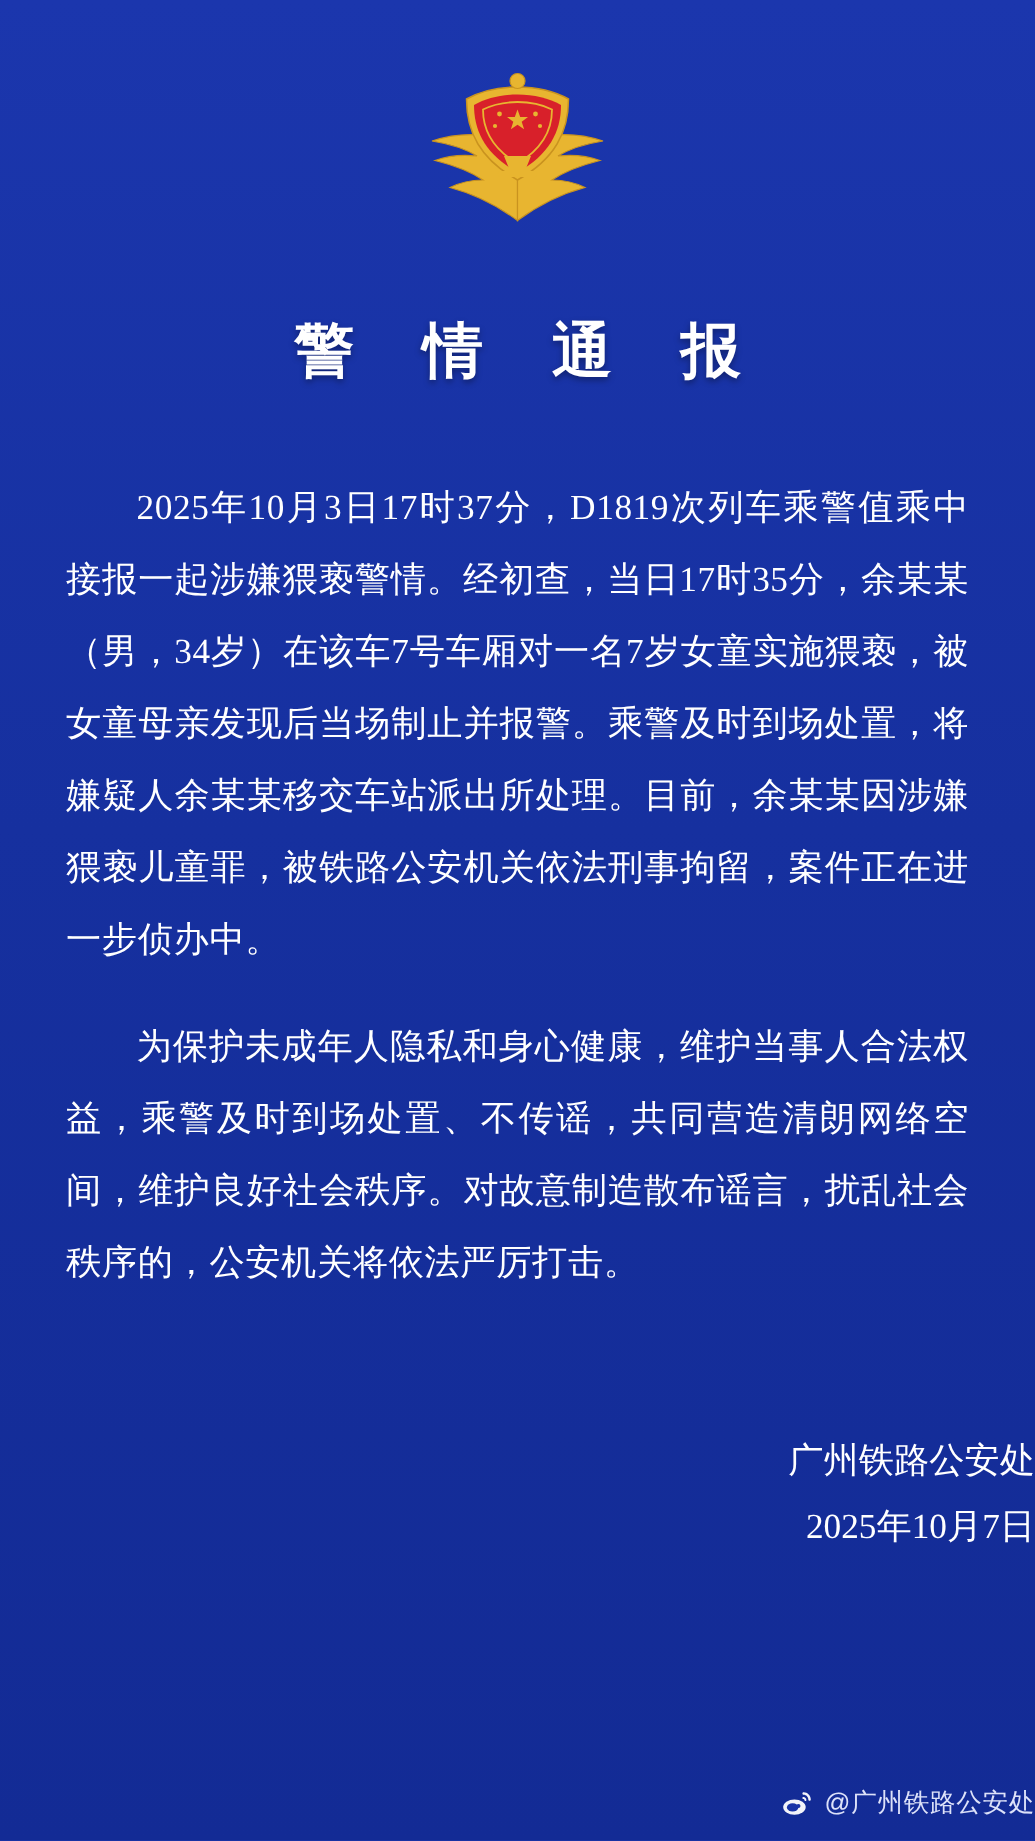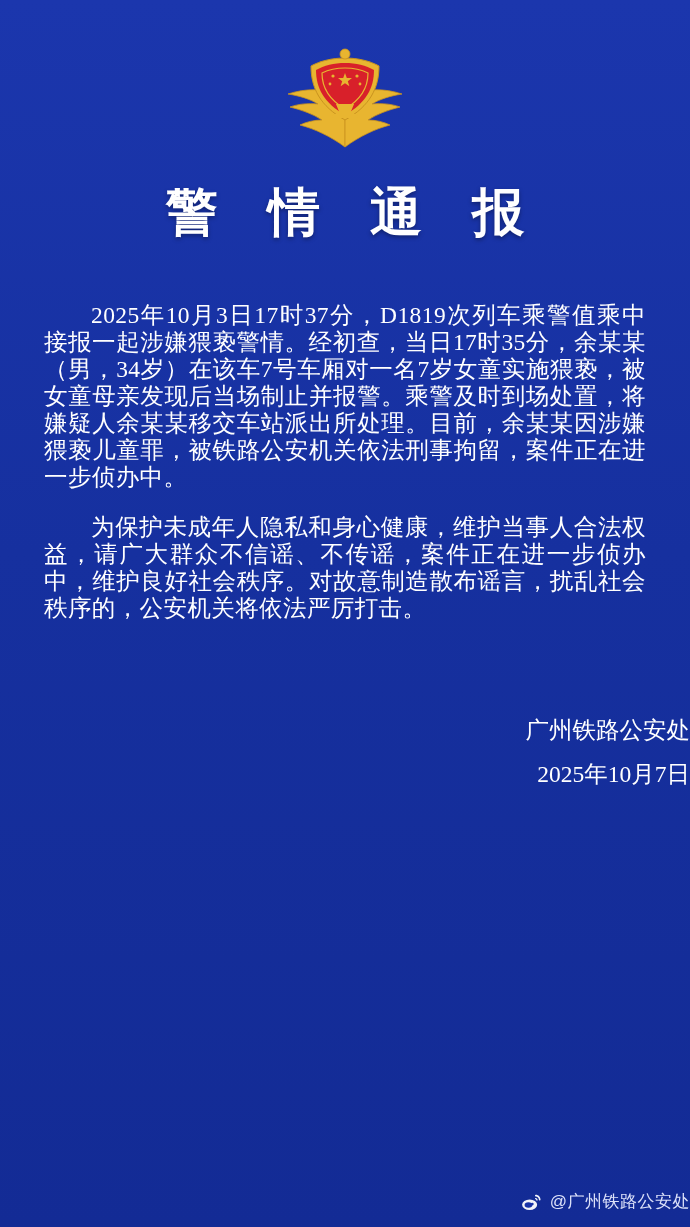--- a/index.html
+++ b/index.html
@@ -26,35 +26,35 @@
     margin-top: 44px;
     display: flex;
     justify-content: center;
   }
   .emblem {
     width: 150px;
     height: 118px;
     position: relative;
   }
   .title {
-    margin-top: 16px;
+    margin-top: 44px;
     text-align: center;
-    font-size: 52px;
+    font-size: 40px;
     font-weight: bold;
     letter-spacing: 16px;
     text-indent: 16px;
     font-family: "DejaVu Serif", "Liberation Serif", serif;
     text-shadow: 0 2px 4px rgba(0,0,0,0.35);
   }
   .body-text {
     margin: 30px 44px 0 44px;
   }
   .para {
     font-size: 23.5px;
-    line-height: 27px;
+    line-height: 48px;
     text-indent: 47px;
     text-align: justify;
     font-family: "Liberation Serif", "DejaVu Serif", serif;
     letter-spacing: 0.4px;
   }
   .para + .para {
     margin-top: 2px;
   }
   .signature {
     margin-top: 62px;
@@ -118,21 +118,21 @@
 
         <circle cx="75" cy="10" r="5" fill="#e8b530" stroke="#c9931f" stroke-width="0.8"></circle>
       </svg>
     </div>
   </div>
 
   <div class="title">警 情 通 报</div>
 
   <div class="body-text">
     <p class="para">2025年10月3日17时37分，D1819次列车乘警值乘中接报一起涉嫌猥亵警情。经初查，当日17时35分，余某某（男，34岁）在该车7号车厢对一名7岁女童实施猥亵，被女童母亲发现后当场制止并报警。乘警及时到场处置，将嫌疑人余某某移交车站派出所处理。目前，余某某因涉嫌猥亵儿童罪，被铁路公安机关依法刑事拘留，案件正在进一步侦办中。</p>
-    <p class="para">为保护未成年人隐私和身心健康，维护当事人合法权益，请广大群众不信谣、不传谣，案件正在进一步侦办中，维护良好社会秩序。对故意制造散布谣言，扰乱社会秩序的，公安机关将依法严厉打击。</p>
+    <p class="para">为保护未成年人隐私和身心健康，维护当事人合法权益，乘警及时到场处置、不传谣，共同营造清朗网络空间，维护良好社会秩序。对故意制造散布谣言，扰乱社会秩序的，公安机关将依法严厉打击。</p>
   </div>
 
   <div class="signature">
     <div>广州铁路公安处</div>
     <div>2025年10月7日</div>
   </div>
 
   <div class="footer">
     <span class="weibo-icon">
       <svg viewBox="0 0 24 24" width="22" height="22" aria-hidden="true">

